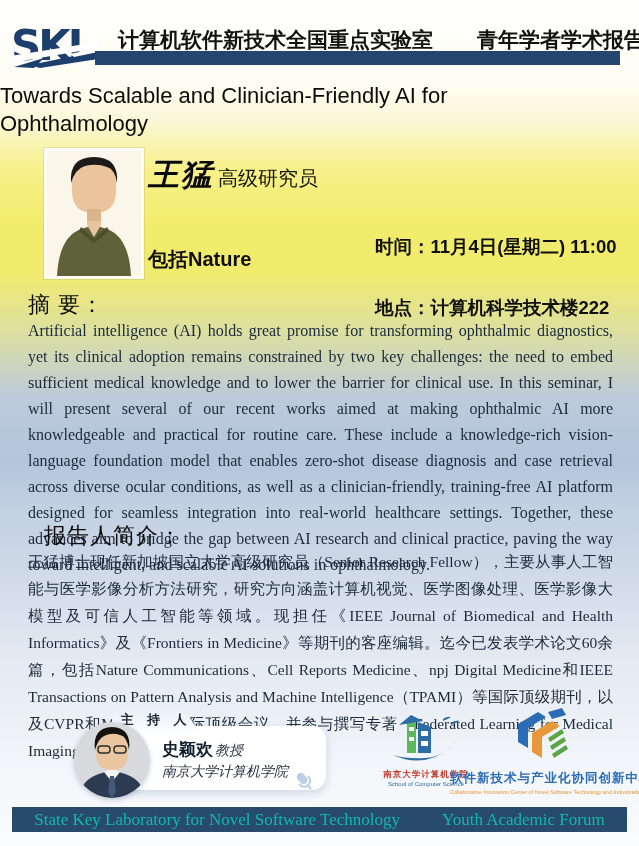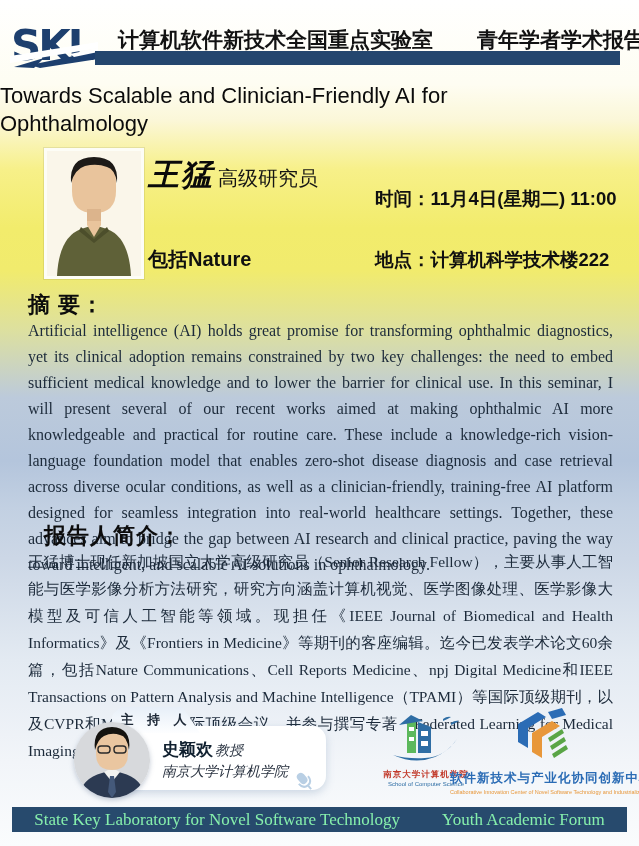--- a/index.html
+++ b/index.html
@@ -23,27 +23,27 @@
   .sem-title{left:0;top:82px;width:639px;text-align:left;color:#0b0b0b;
     font-size:22px;line-height:28px;font-weight:400;}
 
   
   .photo-frame{left:44px;top:148px;width:94px;height:125px;background:#faf6ea;
     border:3px solid #fdfdf6;box-shadow:0 0 0 1px rgba(0,0,0,.08);}
   .speaker-name-row{left:148px;top:154px;display:flex;align-items:baseline;}
   .speaker-name{font-family:"Liberation Serif",serif;font-style:italic;font-weight:700;
     font-size:31px;color:#0a0a0a;letter-spacing:2px;}
   .speaker-rank{font-size:20px;font-weight:500;color:#141414;margin-left:4px;}
-  .time-row,.place-row{font-size:18.5px;font-weight:700;color:#101010;white-space:nowrap;}
+  .time-row,.place-row{font-size:18.5px;font-weight:700;color:#101010;white-space:nowrap;margin-top:48px;}
   .time-row{left:375px;top:186px;}
   .place-row{left:375px;top:247px;}
   .speaker-aff{left:148px;top:246px;font-size:20px;font-weight:700;color:#101010;}
 
   
-  .sec-heading{font-size:22px;font-weight:700;color:#0c0c0c;letter-spacing:1px;}
+  .sec-heading{font-size:22px;font-weight:400;color:#0c0c0c;letter-spacing:1px;}
   .abstract-heading{left:28px;top:290px;}
   .abstract-body{left:28px;top:318px;width:585px;font-family:"Liberation Serif",serif;
     font-size:16px;line-height:26px;text-align:justify;color:#1c2a3a;}
   .bio-heading{left:28px;top:521px;margin-left:16px;}
   .bio-body{left:28px;top:548px;width:585px;font-family:"Liberation Serif",serif;
     font-size:15.5px;line-height:27px;text-align:justify;color:#1c2a3a;}
 
   
   .host-card{left:106px;top:726px;width:220px;height:64px;background:#ffffff;
     border-radius:14px;box-shadow:0 3px 8px rgba(110,140,175,.30);}
@@ -67,21 +67,21 @@
   .nju-logo{left:366px;top:713px;width:120px;text-align:center;}
   .nju-cn{font-size:8.5px;font-weight:700;color:#c23a2b;letter-spacing:1px;}
   .nju-en{font-size:6px;color:#2e6da4;}
   .cic-logo{left:450px;top:706px;width:184px;text-align:center;}
   .cic-cn{font-size:12.5px;font-weight:700;color:#2b6cb5;letter-spacing:1px;white-space:nowrap;}
   .cic-en{font-size:5.5px;color:#e8973a;white-space:nowrap;margin-top:2px;}
 
   
   .footer-bar{left:12px;top:807px;width:615px;height:25px;background:#274a6d;
     display:flex;align-items:center;justify-content:center;gap:42px;
-    font-family:"Liberation Serif",serif;font-size:17px;color:#86efac;}
+    font-family:"Liberation Serif",serif;font-size:17px;color:#14b8a6;}
 </style>
 </head>
 <body>
 
 <div class="page">
 
   <div class="abs" style="left:10px;top:18px;width:88px;height:56px;">
     <svg width="88" height="56" viewBox="0 0 88 56">
       <text x="1" y="42" font-family="DejaVu Sans,sans-serif" font-size="42" font-weight="bold" letter-spacing="-3" fill="#1d3f6e">SKL</text>
       <path d="M0 38 L88 24 L88 30 L0 45 Z" fill="#ffffff"></path>

